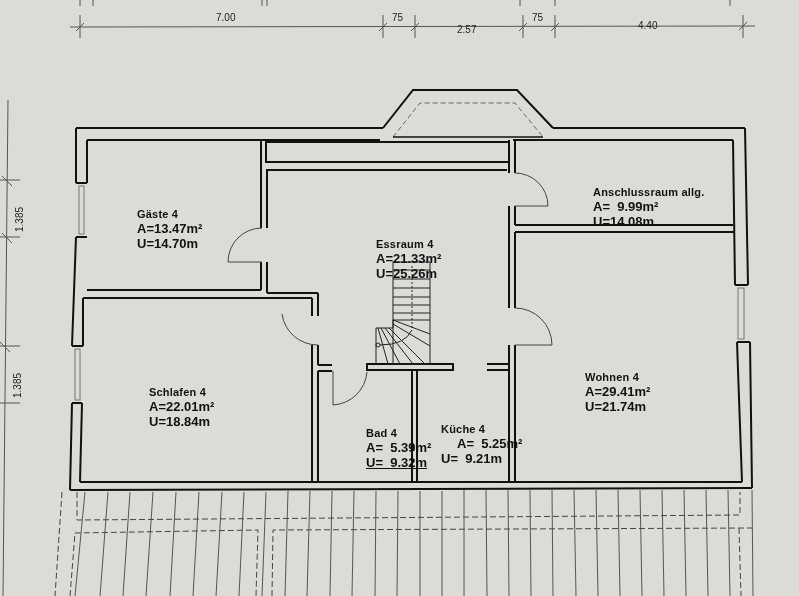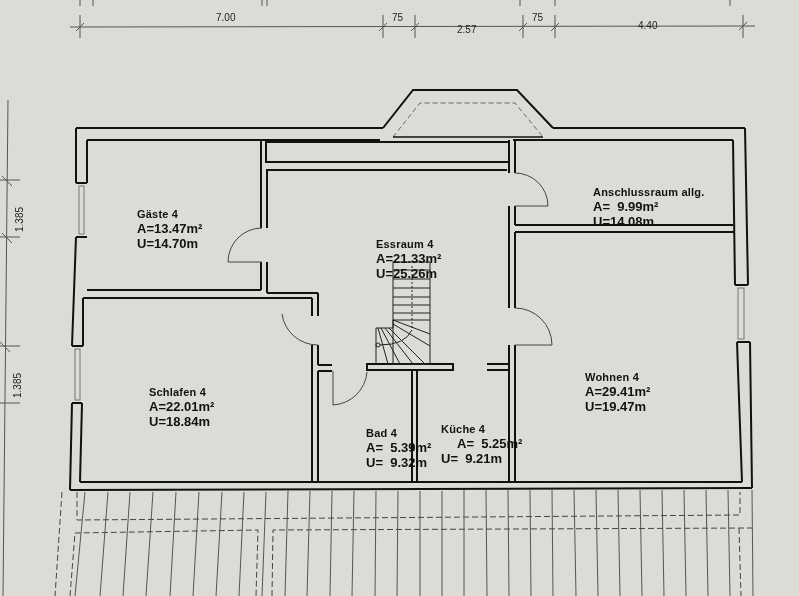--- a/index.html
+++ b/index.html
@@ -223,24 +223,24 @@
   <div class="meta">U=14.08m</div>
 </div>
 <div class="room-label" style="left:149px;top:387px;">
   <div class="name">Schlafen 4</div>
   <div class="meta">A=22.01m²</div>
   <div class="meta">U=18.84m</div>
 </div>
 <div class="room-label" style="left:327px;top:428px;margin-left:39px;">
   <div class="name">Bad 4</div>
   <div class="meta" style="white-space:pre;">A=  5.39m²</div>
-  <div class="meta" style="white-space:pre;">U=  9.32m</div>
+  <div class="meta" style="white-space:pre;text-decoration:underline;">U=  9.32m</div>
 </div>
 <div class="room-label" style="left:441px;top:424px;">
   <div class="name">Küche 4</div>
   <div class="meta" style="white-space:pre;margin-left:16px;">A=  5.25m²</div>
   <div class="meta" style="white-space:pre;">U=  9.21m</div>
 </div>
 <div class="room-label" style="left:585px;top:372px;">
   <div class="name">Wohnen 4</div>
   <div class="meta">A=29.41m²</div>
-  <div class="meta">U=19.47m</div>
+  <div class="meta">U=21.74m</div>
 </div>
 
 </body></html>

